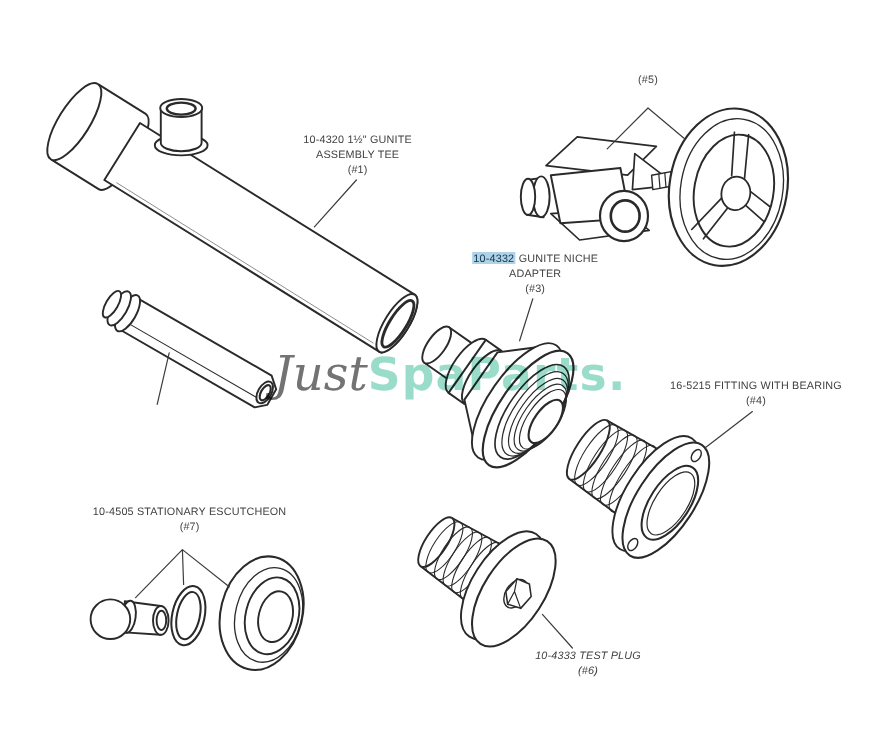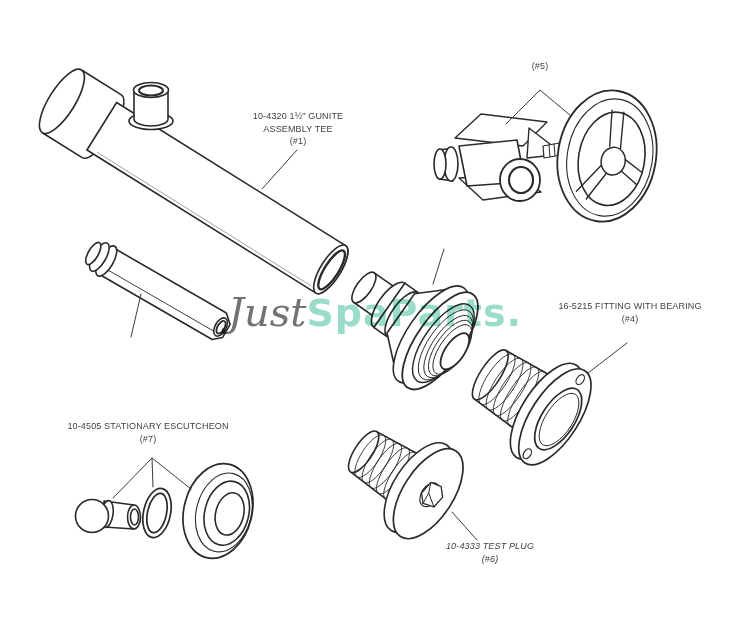--- a/index.html
+++ b/index.html
@@ -157,28 +157,33 @@
   <div class="lbl" style="left:298px;top:110px;">
     <div>10-4320 1½" GUNITE</div>
     <div>ASSEMBLY TEE</div>
     <div>(#1)</div>
   </div>
 
   <div class="lbl" style="left:540px;top:60px;">
     <div>(#5)</div>
   </div>
 
+  <div class="lbl" style="left:446px;top:209px;">
+    <div><span class="hl">10-4332</span> <span>GUNITE NICHE</span></div>
+    <div>ADAPTER</div>
+    <div>(#3)</div>
+  </div>
 
-  <div class="lbl" style="left:630px;top:300px;">
+  <div class="lbl" style="left:630px;top:315px;">
     <div>16-5215 FITTING WITH BEARING</div>
     <div>(#4)</div>
   </div>
 
 
-  <div class="lbl" style="left:148px;top:420px;">
+  <div class="lbl" style="left:158px;top:420px;">
     <div>10-4505 STATIONARY ESCUTCHEON</div>
     <div>(#7)</div>
   </div>
 
   <div class="lbl" style="left:490px;top:540px;font-style:italic;">
     <div>10-4333 TEST PLUG</div>
     <div>(#6)</div>
   </div>
 
   <div id="watermark">

